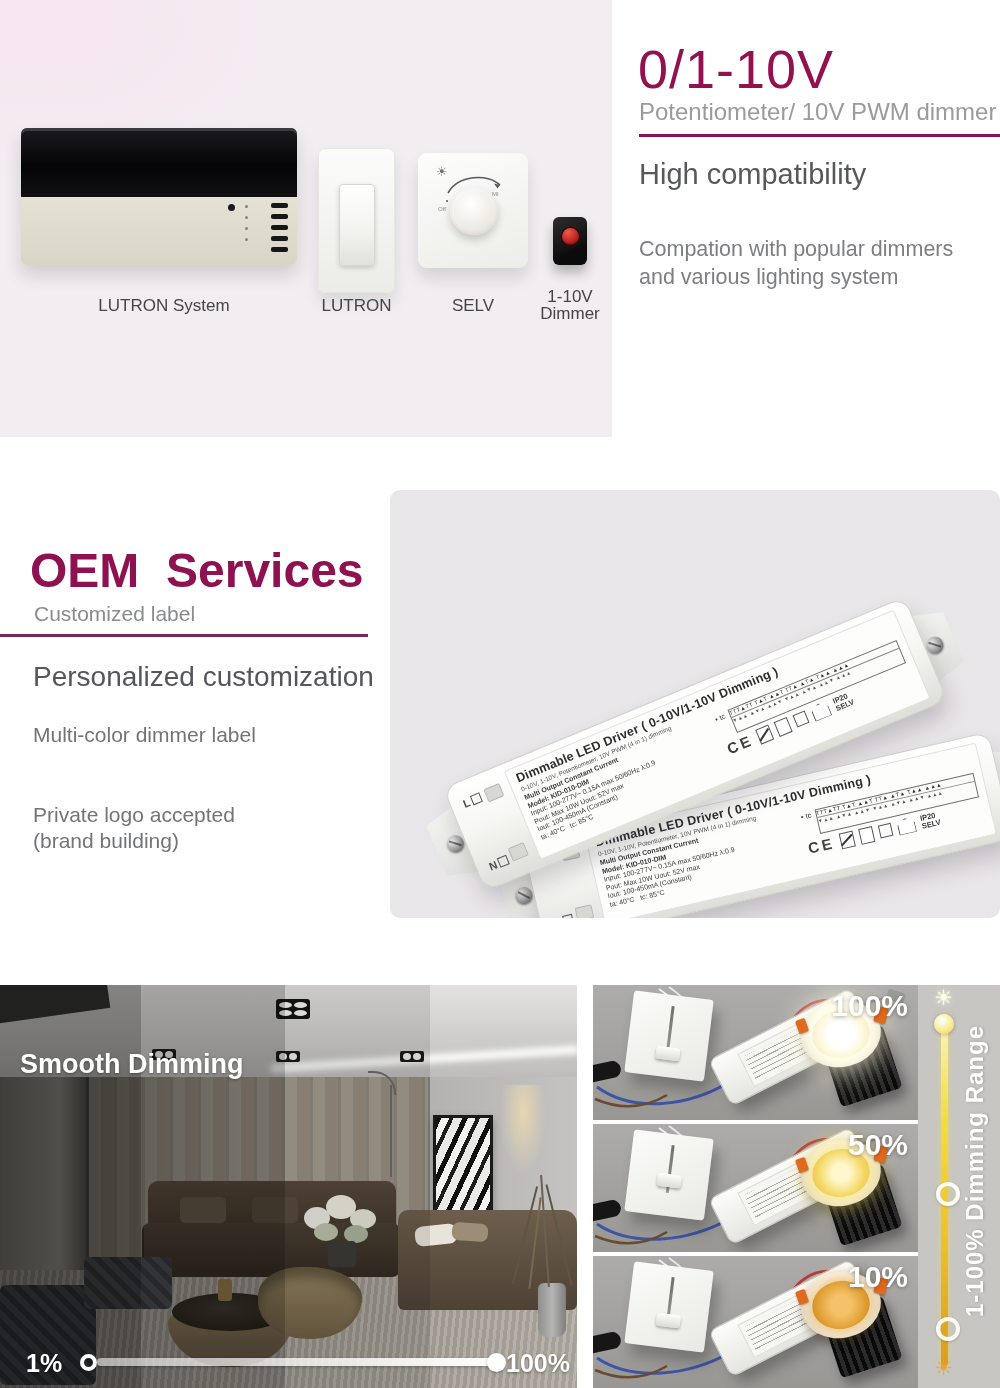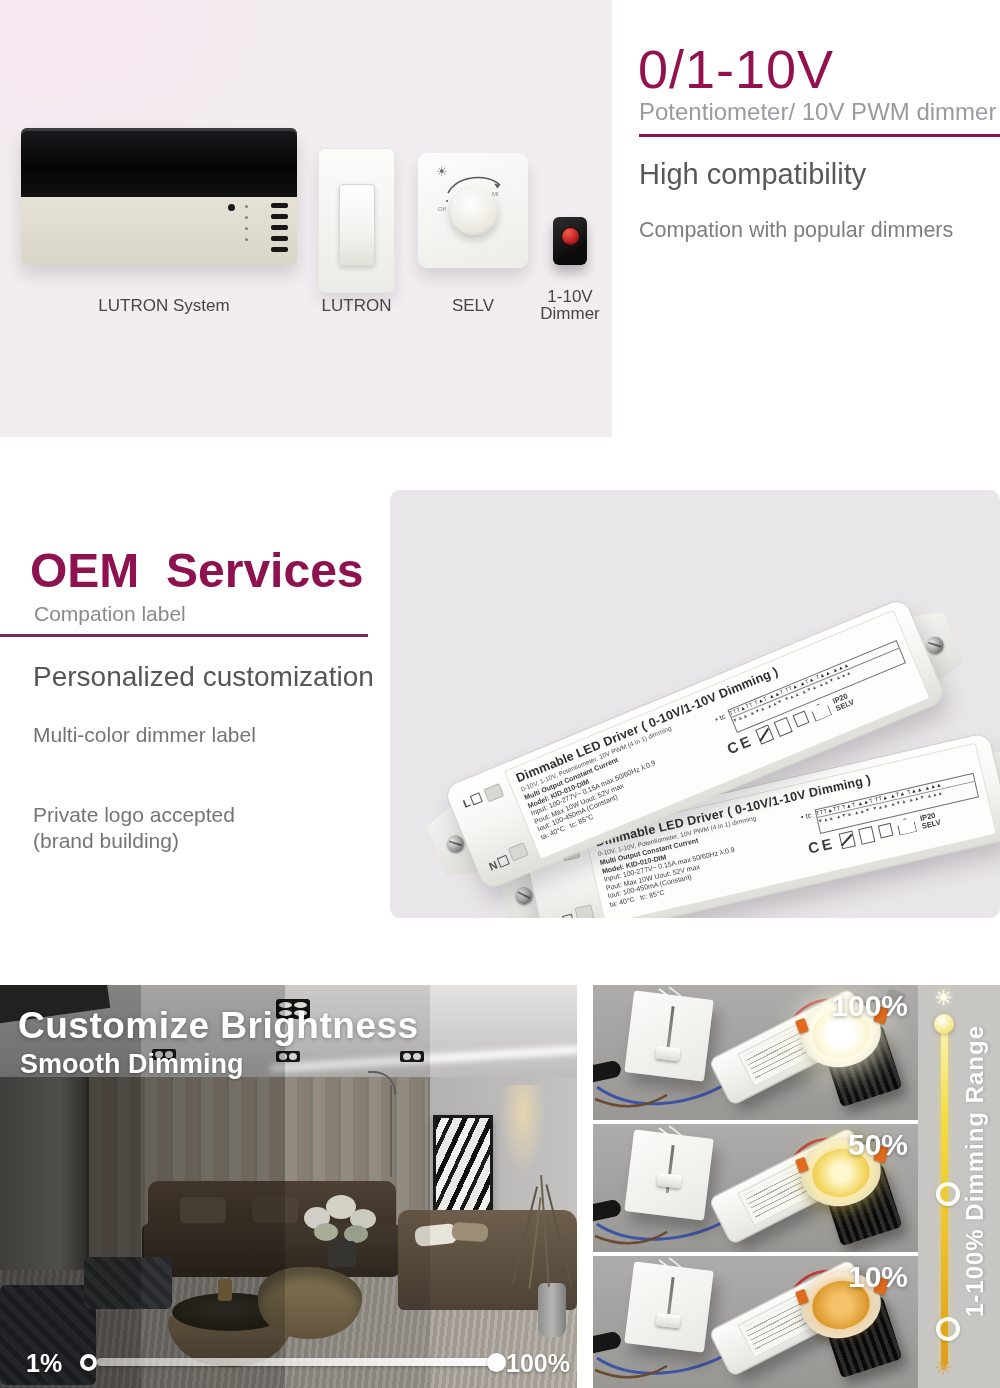--- a/index.html
+++ b/index.html
@@ -46,21 +46,21 @@
     background:linear-gradient(155deg,#2e2e2e,#0b0b0b 70%);
     box-shadow:0 8px 12px rgba(0,0,0,.25);}
   .dim110-btn{left:7px;top:9px;width:21px;height:21px;border-radius:50%;
     background:radial-gradient(circle at 38% 30%,#f05848,#b81e1e 55%,#550808);
     box-shadow:inset 0 0 0 2px #141414, inset 0 -2px 3px rgba(0,0,0,.6);}
 
   .headline{font-size:54px;font-weight:normal;color:#93114e;letter-spacing:1px;}
   .subheadline{font-size:24px;color:#9b9b9f;}
   .top-rule{height:3px;background:#8c1150;}
   .feature-title{font-size:29px;color:#57585a;}
-  .feature-text{font-size:21.5px;color:#7d7e81;line-height:28px;}
+  .feature-text{font-size:21.5px;color:#7d7e81;line-height:28px;margin-top:19px;}
 
   
   .oem-title{font-size:48px;font-weight:bold;color:#8e1150;}
   .oem-sub{font-size:21px;color:#8a8b8d;}
   .oem-rule{height:3px;background:#76285f;}
   .oem-heading{font-size:28px;color:#55565a;}
   .oem-bullet{font-size:21px;color:#737477;line-height:26px;}
   .oem-box{left:390px;top:490px;width:610px;height:428px;background:#e9e6e9;border-radius:10px;overflow:hidden;}
   .ground-shadow{border-radius:50%;background:rgba(40,30,40,.14);filter:blur(12px);}
 
@@ -203,26 +203,27 @@
       </div>
       <div class="abs dev-label center" style="left:536px;top:288px;width:68px;line-height:17px;">1-10V Dimmer</div>
     </div>
 
     <div class="abs headline" style="left:638px;top:38px;">0/1-10V</div>
     <div class="abs subheadline" style="left:639px;top:98px;">Potentiometer/ 10V PWM dimmer</div>
     <div class="abs top-rule" style="left:639px;top:134px;width:361px;"></div>
     <div class="abs feature-title" style="left:639px;top:158px;">High compatibility</div>
     <div class="abs feature-text" style="left:639px;top:216px;">
       <div>Compation with popular dimmers</div>
+      <div>and various lighting system</div>
     </div>
   </section>
 
   <section>
     <div class="abs oem-title pre" style="left:30px;top:543px;">OEM  Services</div>
-    <div class="abs oem-sub" style="left:34px;top:602px;">Compation label</div>
+    <div class="abs oem-sub" style="left:34px;top:602px;">Customized label</div>
     <div class="abs oem-rule" style="left:0;top:634px;width:368px;"></div>
     <div class="abs oem-heading" style="left:33px;top:661px;">Personalized customization</div>
     <div class="abs oem-bullet" style="left:33px;top:722px;">
       <div>Multi-color dimmer label</div>
     </div>
     <div class="abs oem-bullet" style="left:33px;top:802px;">
       <div>Private logo accepted</div>
       <div>(brand building)</div>
     </div>
 
@@ -400,21 +401,20 @@
       <div class="abs" style="left:538px;top:298px;width:28px;height:54px;background:linear-gradient(90deg,#8e8e8c,#b5b5b3 50%,#7e7e7c);border-radius:6px 6px 9px 9px;"></div>
       <div class="abs" style="left:524px;top:200px;width:2px;height:100px;background:#5d5546;transform:rotate(14deg);"></div>
       <div class="abs" style="left:544px;top:190px;width:2px;height:112px;background:#6b6151;transform:rotate(-4deg);"></div>
       <div class="abs" style="left:558px;top:198px;width:2px;height:104px;background:#5d5546;transform:rotate(-14deg);"></div>
       <div class="abs" style="left:534px;top:212px;width:2px;height:92px;background:#75694f;transform:rotate(7deg);"></div>
 
       <div class="abs band" style="left:0;width:141px;background:rgba(0,0,0,.42);"></div>
       <div class="abs band" style="left:141px;width:144px;background:rgba(0,0,0,.27);"></div>
       <div class="abs band" style="left:285px;width:145px;background:rgba(0,0,0,.10);"></div>
 
-      <div class="abs room-title" style="left:18px;top:20px;">Customize Brightness</div>
       <div class="abs room-sub" style="left:20px;top:64px;">Smooth Dimming</div>
       <div class="abs pct-label" style="left:26px;top:364px;">1%</div>
       <div class="abs ring" style="left:80px;top:369px;width:17px;height:17px;box-sizing:border-box;"></div>
       <div class="abs slider-line" style="left:97px;top:373px;width:394px;"></div>
       <div class="abs dot-filled" style="left:487px;top:368px;width:19px;height:19px;"></div>
       <div class="abs pct-label" style="left:506px;top:364px;">100%</div>
     </div>
 
     <div class="abs photo-cell l100" style="top:985px;height:135px;">
       <svg width="325" height="135" viewBox="0 0 325 135">

